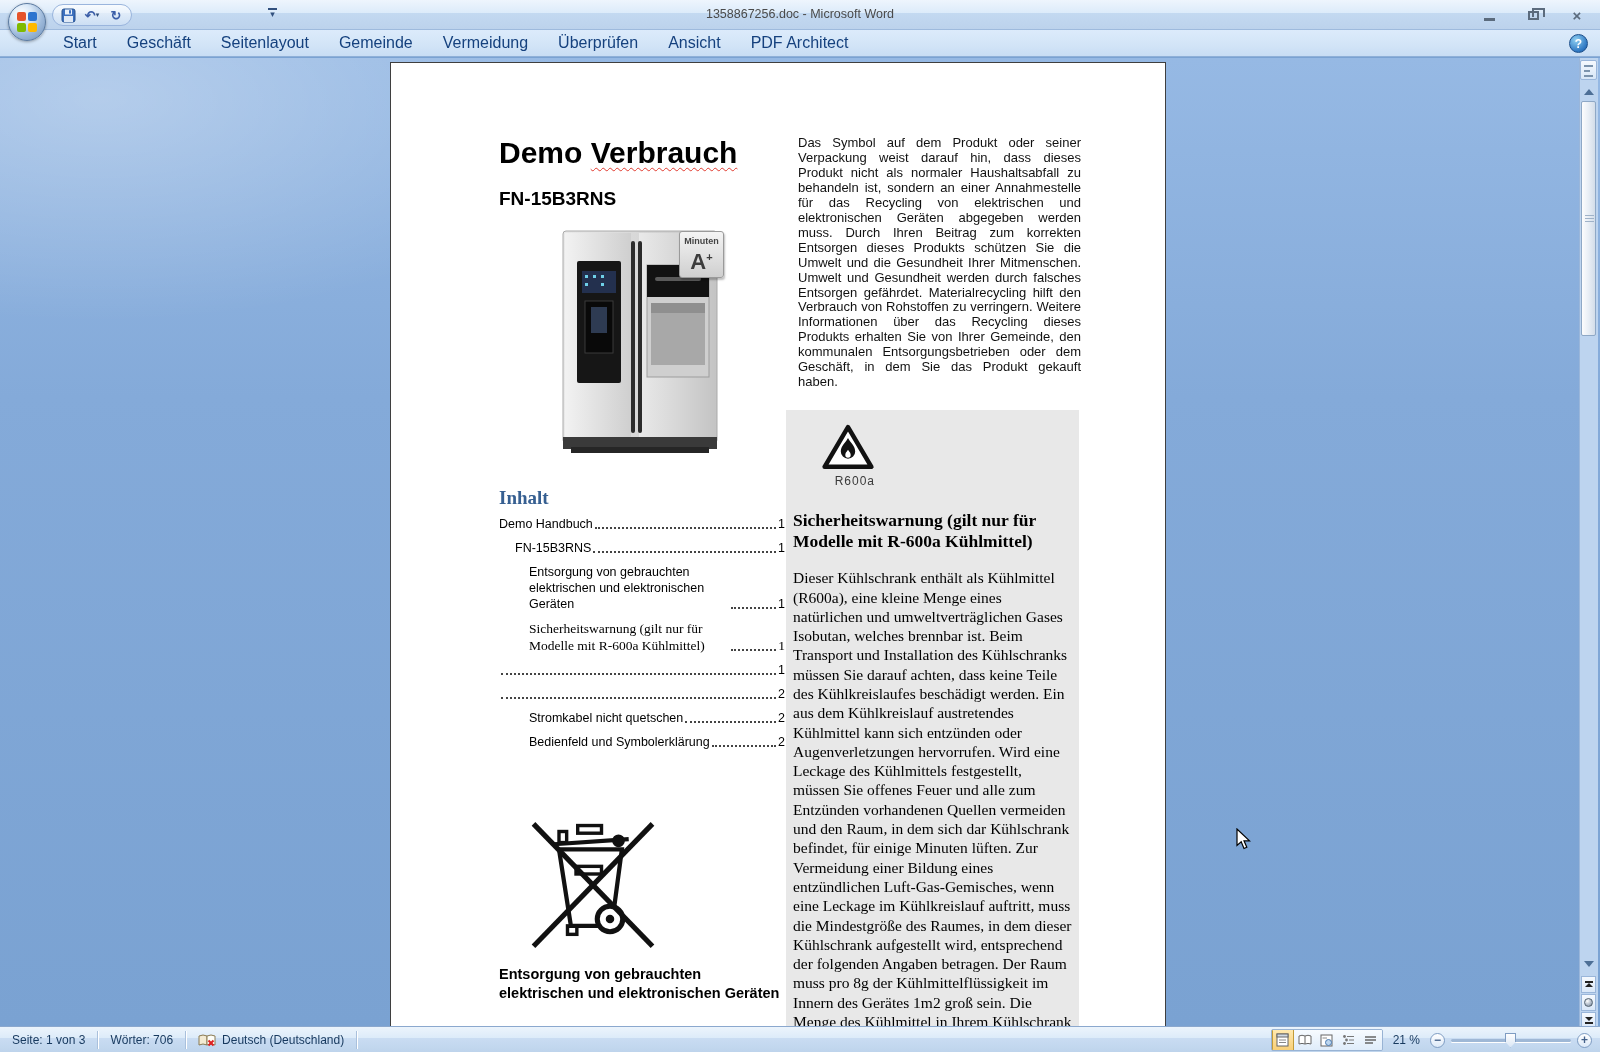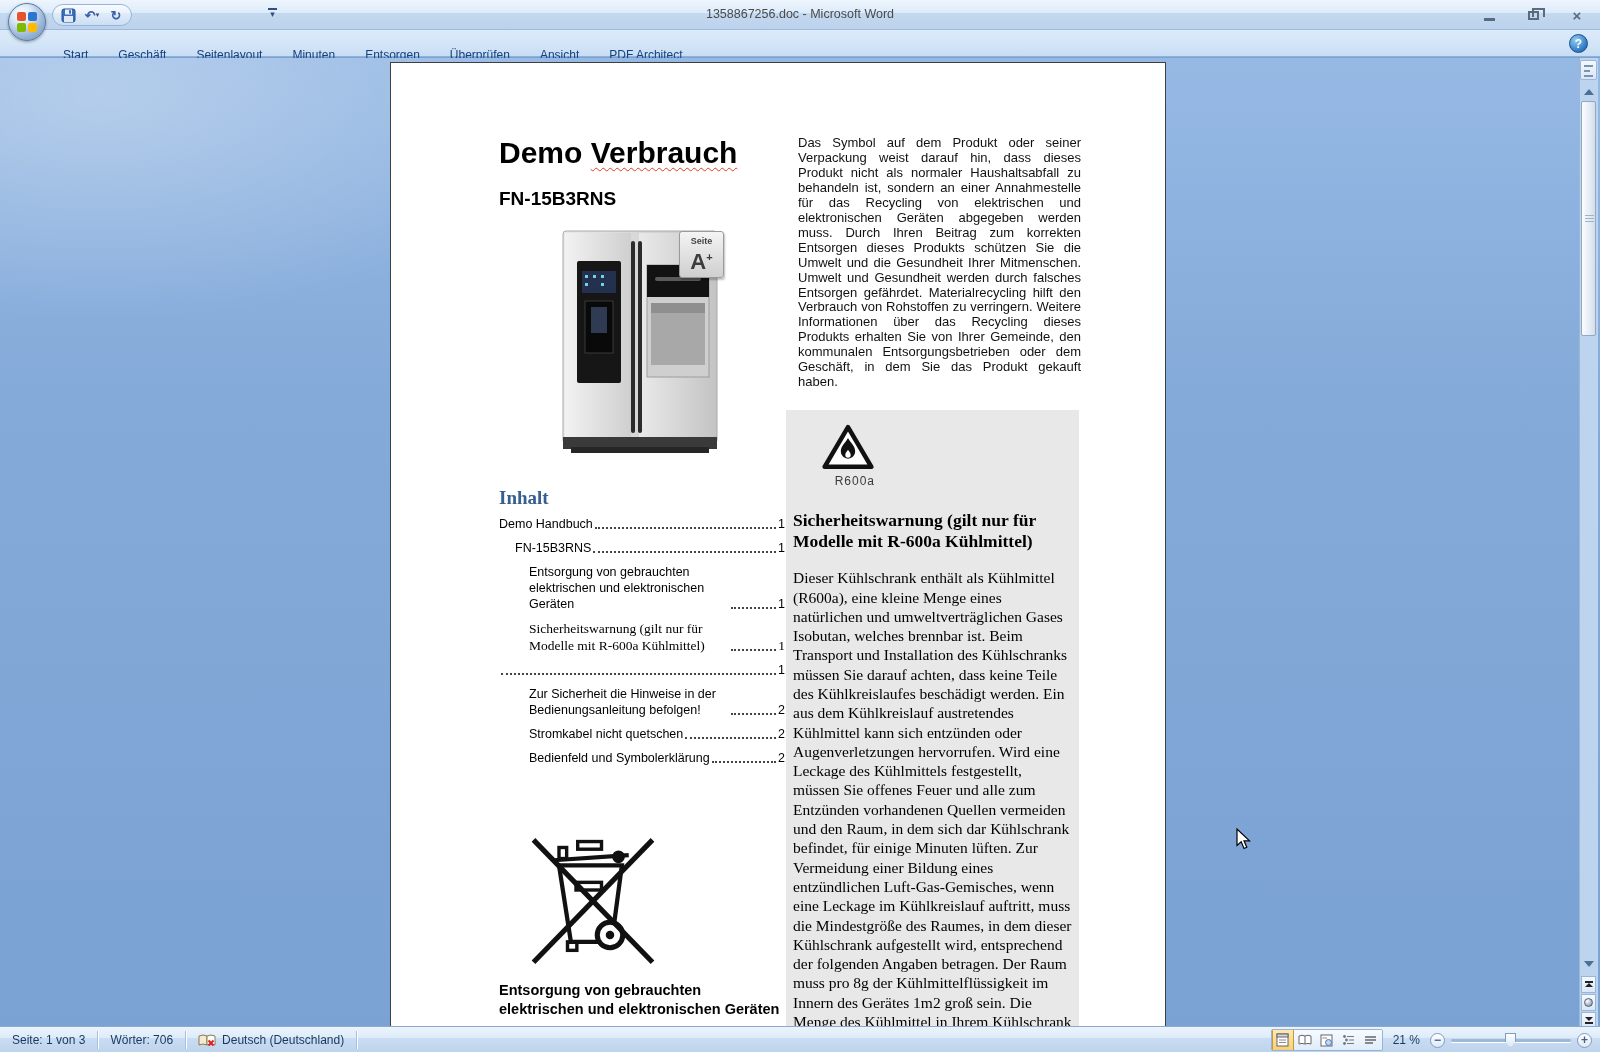--- a/index.html
+++ b/index.html
@@ -45,21 +45,21 @@
   .glyph-restore:before { content:""; position:absolute; left:2px; top:-5px; width:9px; height:7px; border:2px solid #5b6b7d; border-bottom:none; }
   .glyph-close { font-size:15px; font-weight:bold; }
 
   
   .tabrow {
     position:absolute; left:0; top:30px; width:1600px; height:27px;
     background:linear-gradient(#dcebfb 0%, #d2e4f7 60%, #c8ddf4 100%);
     border-bottom:1px solid #8fb0d8;
   }
   .tabs { position:absolute; left:48px; top:0; height:27px; display:flex; }
-  .tab { padding:12px 15px; line-height:26px; font-size:12px; color:#15417e; cursor:default; }
+  .tab { padding:0 15px; line-height:26px; font-size:16px; color:#15417e; cursor:default; }
   .help-btn {
     position:absolute; right:12px; top:4px; width:19px; height:19px; border-radius:50%;
     background:radial-gradient(circle at 35% 30%, #8fd0f2, #2e77c2 70%, #1b518f 100%);
     color:#fff; font-weight:bold; font-size:12px; text-align:center; line-height:19px;
     border:1px solid #1c4f8b;
   }
 
   
   .docarea {
     position:absolute; left:0; top:58px; width:1600px; height:968px; overflow:hidden;
@@ -199,22 +199,22 @@
         <span>×</span>
       </div>
   </div>
 </div>
 
 <div class="tabrow">
   <div class="tabs">
     <div class="tab">Start</div>
     <div class="tab">Geschäft</div>
     <div class="tab">Seitenlayout</div>
-    <div class="tab">Minuten</div>
-    <div class="tab">Entsorgen</div>
+    <div class="tab">Gemeinde</div>
+    <div class="tab">Vermeidung</div>
     <div class="tab">Überprüfen</div>
     <div class="tab">Ansicht</div>
     <div class="tab">PDF Architect</div>
   </div>
   <div class="help-btn"><span>?</span></div>
 </div>
 
 <div class="docarea">
   <div class="page">
 
@@ -252,21 +252,21 @@
           <rect x="90" y="36" width="62" height="112" fill="#cfcfcf" stroke="#9d9d9d"></rect>
           <rect x="90" y="36" width="62" height="32" fill="#121212"></rect>
           <rect x="98" y="48" width="46" height="4" rx="2" fill="#5a5a5a"></rect>
           <rect x="94" y="74" width="54" height="62" fill="#a8a8a8"></rect>
           <rect x="94" y="74" width="54" height="10" fill="#8f8f8f"></rect>
           <circle cx="148" cy="10" r="2" fill="#8a8a8a"></circle>
           <rect x="6" y="208" width="154" height="12" fill="#3a3a3a"></rect>
           <rect x="14" y="218" width="138" height="6" fill="#262626"></rect>
         </svg>
         <div class="energy-badge">
-          <div class="energy-word">Seite</div>
+          <div class="energy-word">Minuten</div>
           <div class="energy-rating"><span>A</span><sup>+</sup></div>
         </div>
       </div>
 
       <div class="toc-heading">Inhalt</div>
 
       <div class="toc">
         <div class="toc-row">
           <span class="toc-label">Demo Handbuch</span>
           <span class="toc-dots"></span>
@@ -285,21 +285,20 @@
         <div class="toc-row toc-serif">
           <span class="toc-label toc-ind2">Sicherheitswarnung (gilt nur für Modelle mit R-600a Kühlmittel)</span>
           <span class="toc-dots"></span>
           <span class="toc-page">1</span>
         </div>
         <div class="toc-row">
           <span class="toc-dots"></span>
           <span class="toc-page">1</span>
         </div>
         <div class="toc-row">
-          <span class="toc-label toc-ind2">Zur Sicherheit die Hinweise in der Bedienungsanleitung befolgen!</span>
           <span class="toc-dots"></span>
           <span class="toc-page">2</span>
         </div>
         <div class="toc-row">
           <span class="toc-label toc-ind2">Stromkabel nicht quetschen</span>
           <span class="toc-dots"></span>
           <span class="toc-page">2</span>
         </div>
         <div class="toc-row">
           <span class="toc-label toc-ind2">Bedienfeld und Symbolerklärung</span>

